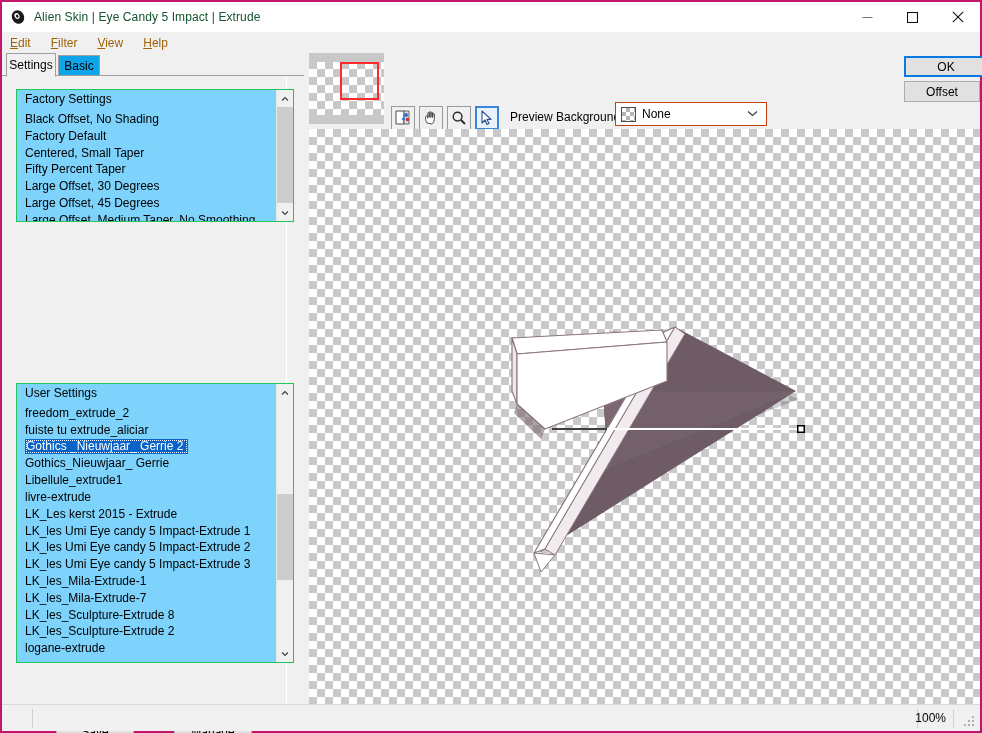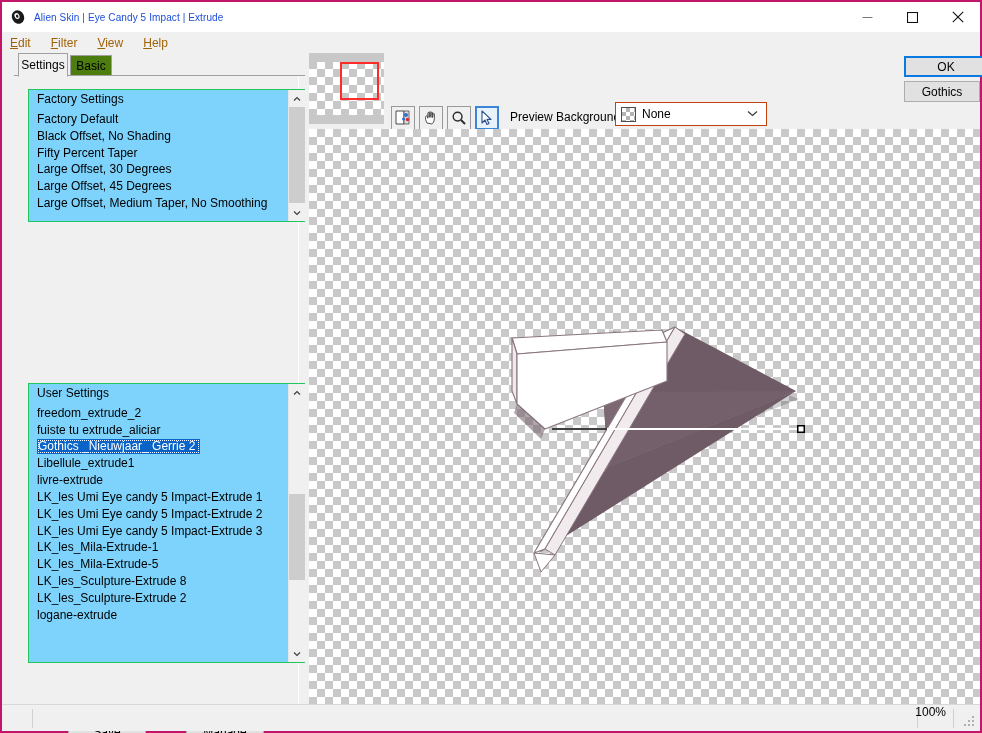--- a/index.html
+++ b/index.html
@@ -37,22 +37,22 @@
     display: flex;
     align-items: center;
   }
   #app-icon {
     width: 16px; height: 16px;
     margin-left: 8px;
     margin-right: 8px;
     flex: 0 0 auto;
   }
   #title-text {
-    font-size: 10px;
-    color: #1d4ed8;
+    font-size: 12px;
+    color: #14532d;
     white-space: nowrap;
     letter-spacing: .1px;
   }
   .win-btns {
     margin-left: auto;
     display: flex;
     height: 30px;
   }
   .win-btn {
     width: 45px;
@@ -80,21 +80,21 @@
     font-size: 12px;
     color: #a16207;
     margin-right: 20px;
     white-space: nowrap;
   }
   .menu-item u { text-decoration: underline; }
 
   
   #left-panel {
     position: absolute;
-    left: 12px; top: 51px;
+    left: 0; top: 51px;
     width: 285px;
     height: 651px;
     background: #f0f0f0;
     border-right: 1px solid #ffffff;
     box-sizing: border-box;
   }
 
   
   #tab-strip {
     position: absolute;
@@ -109,21 +109,21 @@
     position: absolute;
     top: 2px;
     height: 21px;
     box-sizing: border-box;
     display: flex;
     align-items: center;
     justify-content: center;
     font-size: 12px;
     color: #000;
     border: 1px solid #a0a0a0;
-    background: #4d7c0f;
+    background: #0ea5e9;
   }
   .tab.active {
     background: #f0f0f0;
     border-bottom: 1px solid #f0f0f0;
     top: 0px;
     height: 24px;
     z-index: 2;
   }
   #tab-settings { left: 4px; width: 50px; }
   #tab-basic    { left: 56px; width: 42px; }
@@ -370,21 +370,21 @@
     left: 0; top: 702px;
     width: 978px;
     height: 27px;
     background: #f0f0f0;
     border-top: 1px solid #d8d8d8;
     box-sizing: border-box;
   }
   #zoom-level {
     position: absolute;
     right: 34px;
-    top: 0;
+    top: 6px;
     font-size: 12px;
     color: #000;
   }
   #resize-grip {
     position: absolute;
     right: 4px;
     bottom: 3px;
     width: 13px; height: 13px;
   }
   #status-separator {
@@ -454,22 +454,23 @@
         <span>Settings</span>
       </div>
       <div class="tab" id="tab-basic">
         <span>Basic</span>
       </div>
     </div>
 
     <div class="listbox" id="factory-listbox">
       <div class="list-inner" id="factory-list-inner">
         <div class="list-header">Factory Settings</div>
-      <div class="list-row">Factory Default</div>
-          <div class="list-row">Black Offset, No Shading</div>
+      <div class="list-row">Black Offset, No Shading</div>
+          <div class="list-row">Factory Default</div>
+          <div class="list-row">Centered, Small Taper</div>
           <div class="list-row">Fifty Percent Taper</div>
           <div class="list-row">Large Offset, 30 Degrees</div>
           <div class="list-row">Large Offset, 45 Degrees</div>
           <div class="list-row">Large Offset, Medium Taper, No Smoothing</div>
         </div>
       <div class="vscroll">
         <div class="sb-arrow up">
           <svg width="8" height="6" viewBox="0 0 8 6">
               <polyline points="1,4.5 4,1.5 7,4.5" fill="none" stroke="#404040" stroke-width="1.2"></polyline>
             </svg>
@@ -482,27 +483,29 @@
         </div>
       </div>
     </div>
 
     <div class="listbox" id="user-listbox">
       <div class="list-inner" id="user-list-inner">
         <div class="list-header">User Settings</div>
       <div class="list-row">freedom_extrude_2</div>
           <div class="list-row">fuiste tu extrude_aliciar</div>
           <div class="list-row" style="padding-left: 0px;"><span class="list-row selected">Gothics _Nieuwjaar_ Gerrie 2</span></div>
+          <div class="list-row">Gothics_Nieuwjaar_ Gerrie</div>
           <div class="list-row">Libellule_extrude1</div>
           <div class="list-row">livre-extrude</div>
+          <div class="list-row">LK_Les kerst 2015 - Extrude</div>
           <div class="list-row">LK_les Umi Eye candy 5 Impact-Extrude 1</div>
           <div class="list-row">LK_les Umi Eye candy 5 Impact-Extrude 2</div>
           <div class="list-row">LK_les Umi Eye candy 5 Impact-Extrude 3</div>
           <div class="list-row">LK_les_Mila-Extrude-1</div>
-          <div class="list-row">LK_les_Mila-Extrude-5</div>
+          <div class="list-row">LK_les_Mila-Extrude-7</div>
           <div class="list-row">LK_les_Sculpture-Extrude 8</div>
           <div class="list-row">LK_les_Sculpture-Extrude 2</div>
           <div class="list-row">logane-extrude</div>
         </div>
       <div class="vscroll">
         <div class="sb-arrow up">
           <svg width="8" height="6" viewBox="0 0 8 6">
               <polyline points="1,4.5 4,1.5 7,4.5" fill="none" stroke="#404040" stroke-width="1.2"></polyline>
             </svg>
         </div>
@@ -565,21 +568,21 @@
         <svg width="11" height="7" viewBox="0 0 11 7">
             <polyline points="1,1.5 5.5,5.5 10,1.5" fill="none" stroke="#3a3a3a" stroke-width="1.2"></polyline>
           </svg>
       </span>
     </div>
 
     <div id="ok-button">
       <span>OK</span>
     </div>
     <div id="cancel-button">
-      <span>Gothics</span>
+      <span>Offset</span>
     </div>
 
     <div id="preview-canvas">
       <svg id="preview-shape" viewBox="0 0 671 575">
 
         <g opacity="0.18">
           <path d="M300 200 L490 270 L300 345 Z" fill="#000000"></path>
         </g>
 
         <path d="M366 198 L487 262 L299 338 Z" fill="#6e5b66"></path>

